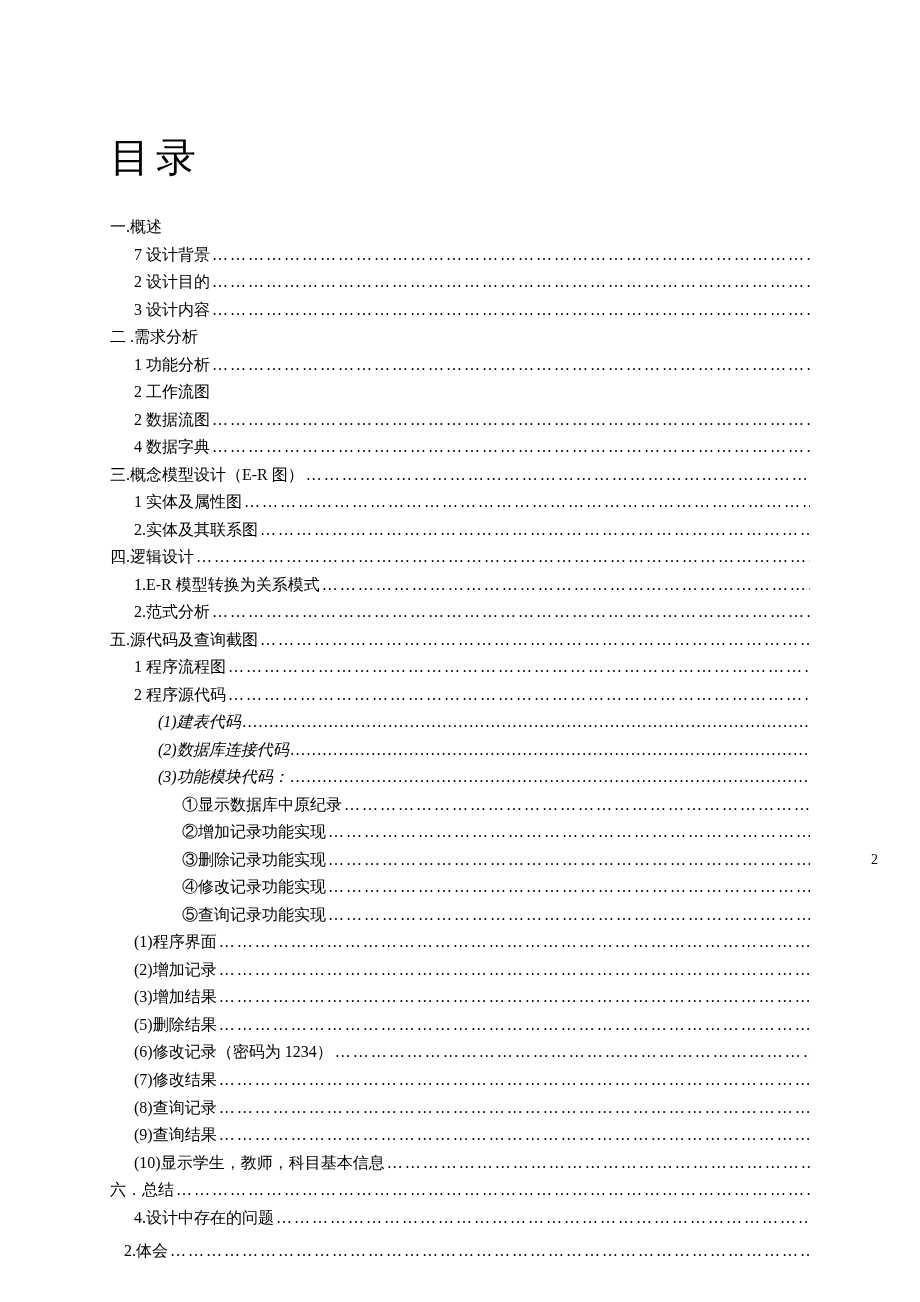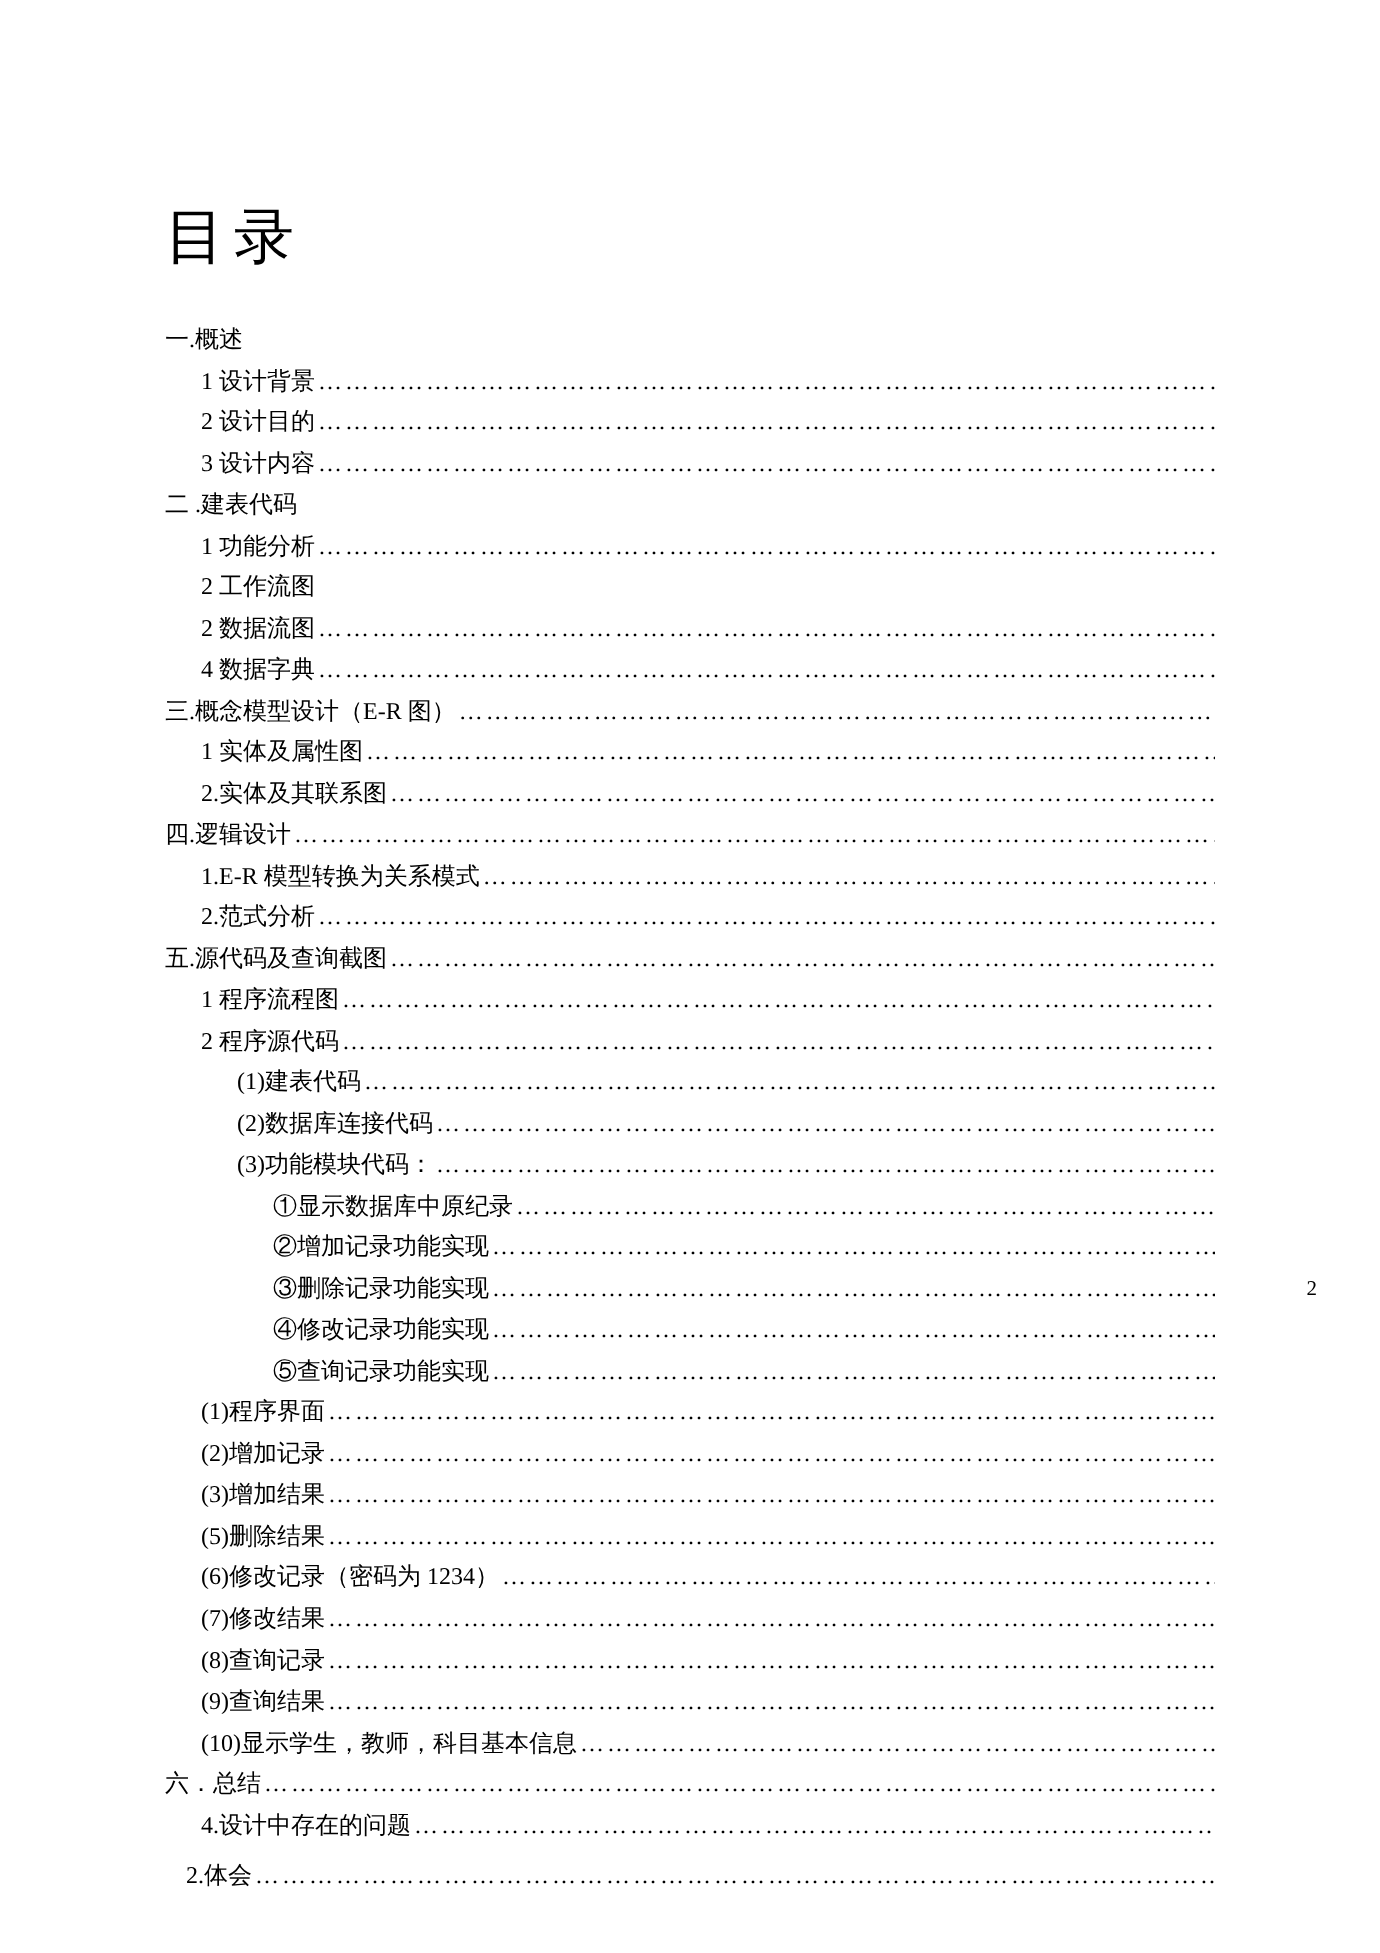--- a/index.html
+++ b/index.html
@@ -40,53 +40,53 @@
     flex: 1 1 auto;
     overflow: hidden;
     letter-spacing: 2px;
     margin-left: 2px;
   }
   .dots::after {
     content: "……………………………………………………………………………………………………………………………………………………………………";
   }
   .i0 { padding-left: 0px; }
   .i1 { padding-left: 24px; }
-  .i2 { padding-left: 48px; }
+  .i2 { padding-left: 48px; font-style: italic; }
   .i3 { padding-left: 72px; }
   .pagenum {
     position: absolute;
     right: 42px;
     bottom: 58px;
     font-size: 14px;
     font-family: "Times New Roman", serif;
   }
 </style>
 </head>
 <body>
 
 <div class="page">
   <div class="title">目录</div>
   <div class="toc" id="toc">
       <div class="row i0 nodots">
         <span class="label">一.概述</span>
       </div>
       <div class="row i1">
-        <span class="label">1 设计背景</span>
+        <span class="label">7 设计背景</span>
         <span class="dots"></span>
       </div>
       <div class="row i1">
         <span class="label">2 设计目的</span>
         <span class="dots"></span>
       </div>
       <div class="row i1">
         <span class="label">3 设计内容</span>
         <span class="dots"></span>
       </div>
       <div class="row i0 nodots">
-        <span class="label">二 .建表代码</span>
+        <span class="label">二 .需求分析</span>
       </div>
       <div class="row i1">
         <span class="label">1 功能分析</span>
         <span class="dots"></span>
       </div>
       <div class="row i1 nodots">
         <span class="label">2 工作流图</span>
       </div>
       <div class="row i1">
         <span class="label">2 数据流图</span>

